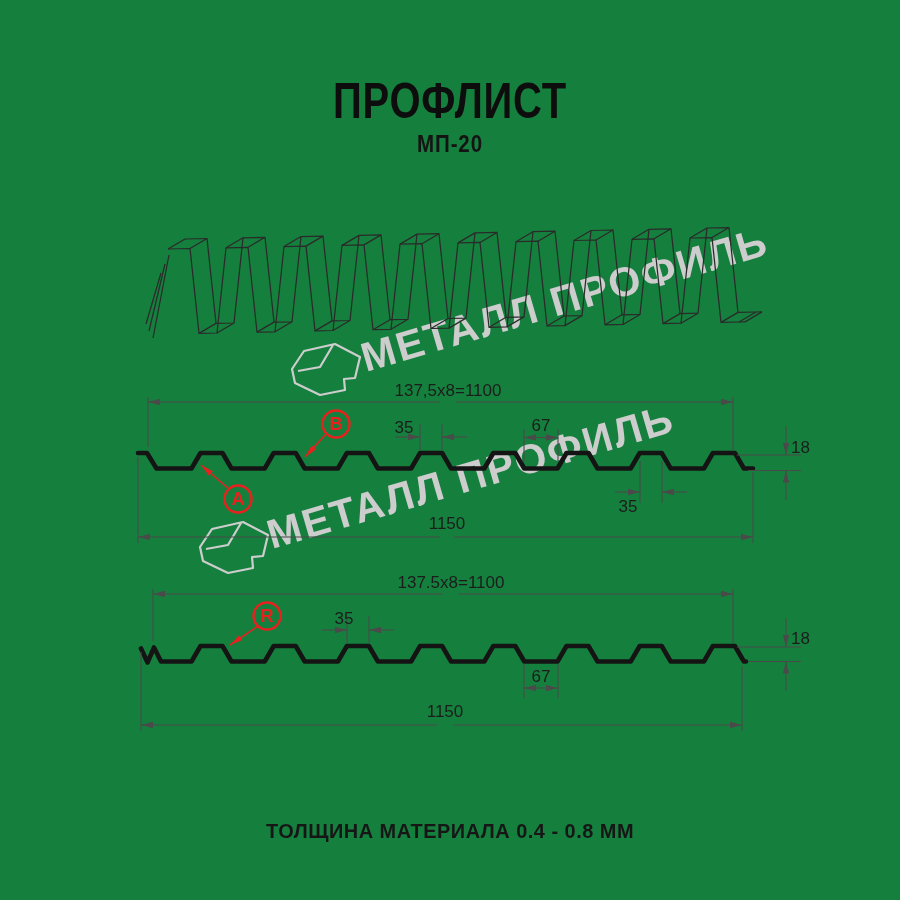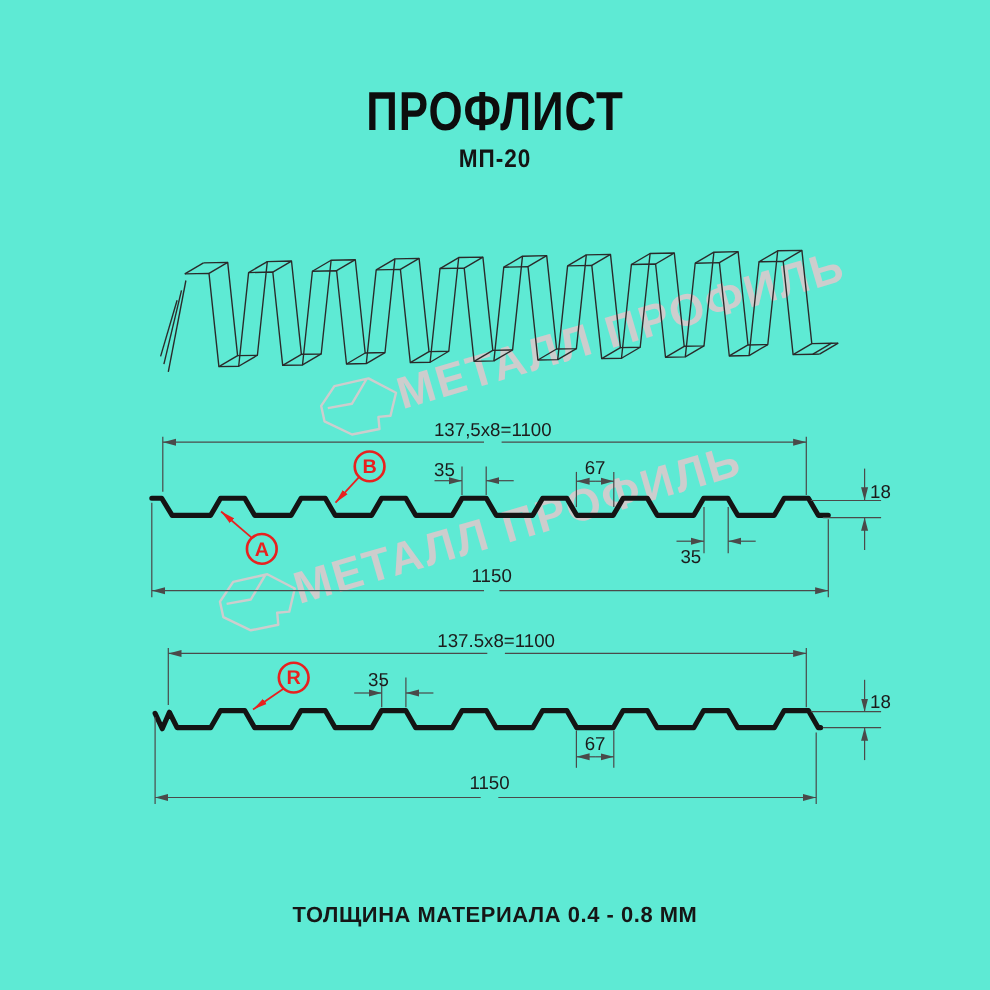--- a/index.html
+++ b/index.html
@@ -1,16 +1,16 @@
 <!DOCTYPE html>
 <html><head>
 <meta charset="utf-8">
 <style>
   html,body{margin:0;padding:0;background:#ffffff;}
-  .stage{width:900px;height:900px;position:relative;margin:0 auto;background:#5eead4;
+  .stage{width:900px;height:900px;position:relative;margin:0 auto;background:#15803d;
          font-family:"Liberation Sans",sans-serif;}
   svg text{font-family:"Liberation Sans",sans-serif;}
   .title-txt{font-weight:bold;fill:#0d0d0d;letter-spacing:1px;}
   .subtitle-txt{font-weight:bold;fill:#141414;letter-spacing:1px;}
   .footer-txt{font-weight:bold;fill:#161616;letter-spacing:.5px;}
   .dim-txt{font-size:17px;fill:#1c1c1c;}
   .marker-txt{font-size:18px;fill:#e8211f;font-weight:bold;}
   .wm-txt{font-size:41px;font-weight:bold;fill:#cdcdcd;letter-spacing:2px;}
   .profile-line{fill:none;stroke:#141414;stroke-width:4.6;stroke-linejoin:round;stroke-linecap:round;}
   .dim-line{stroke:#4a4a4a;stroke-width:1.1;fill:none;}

